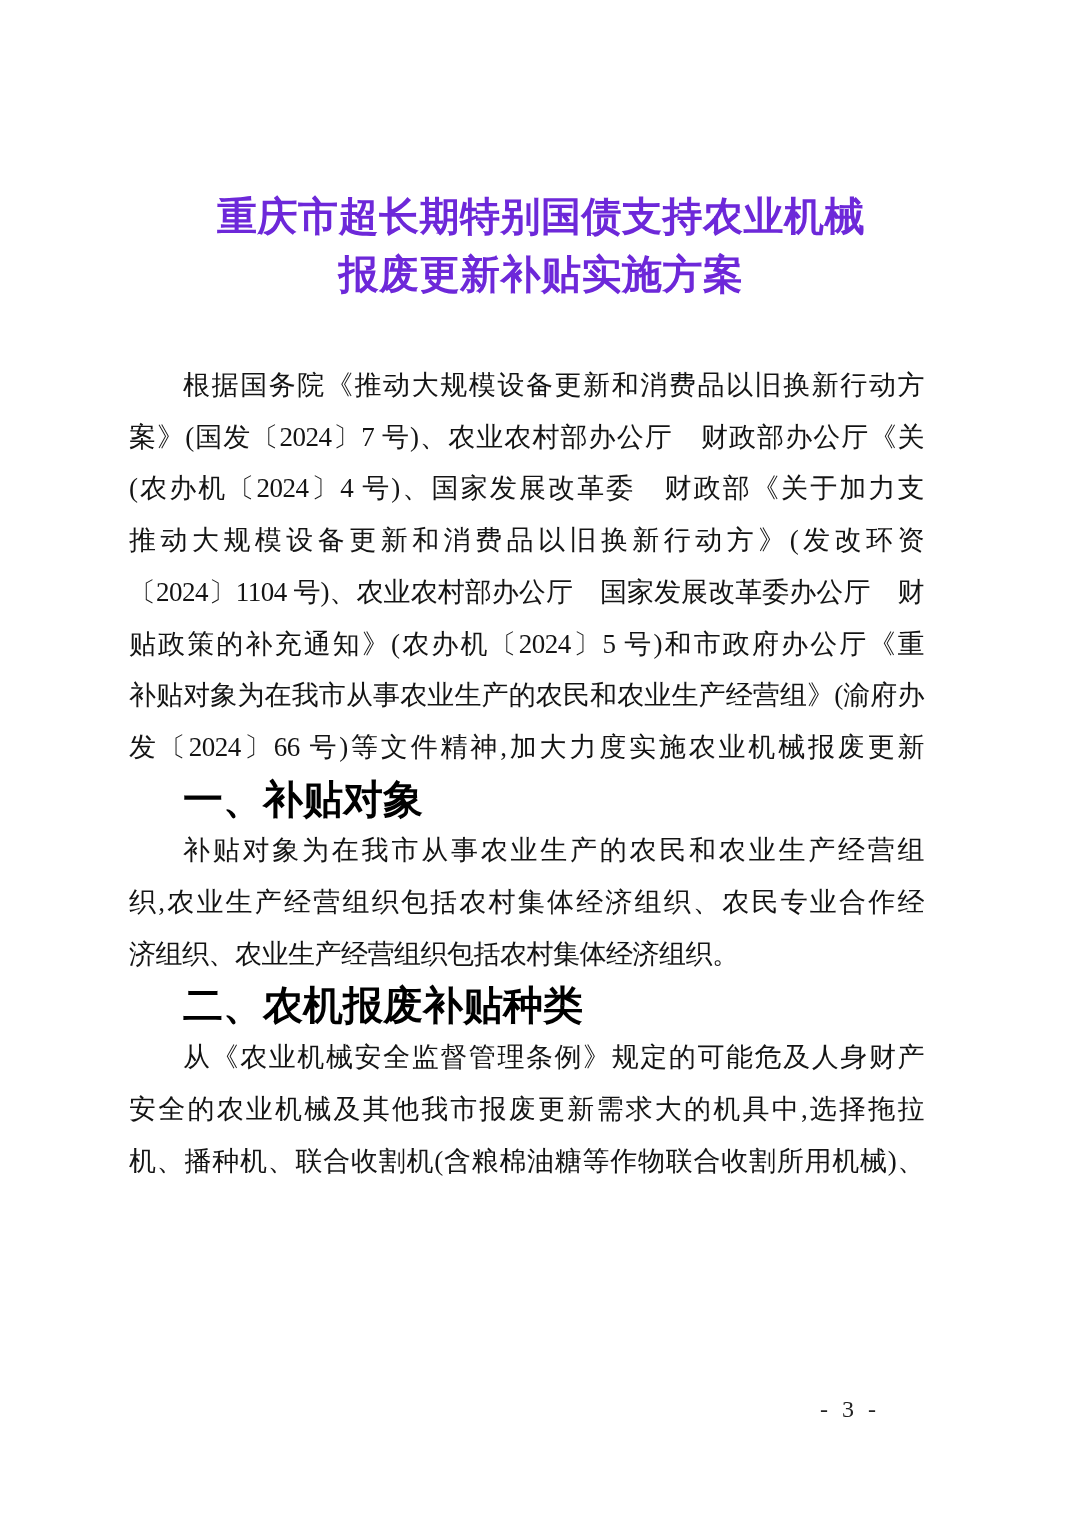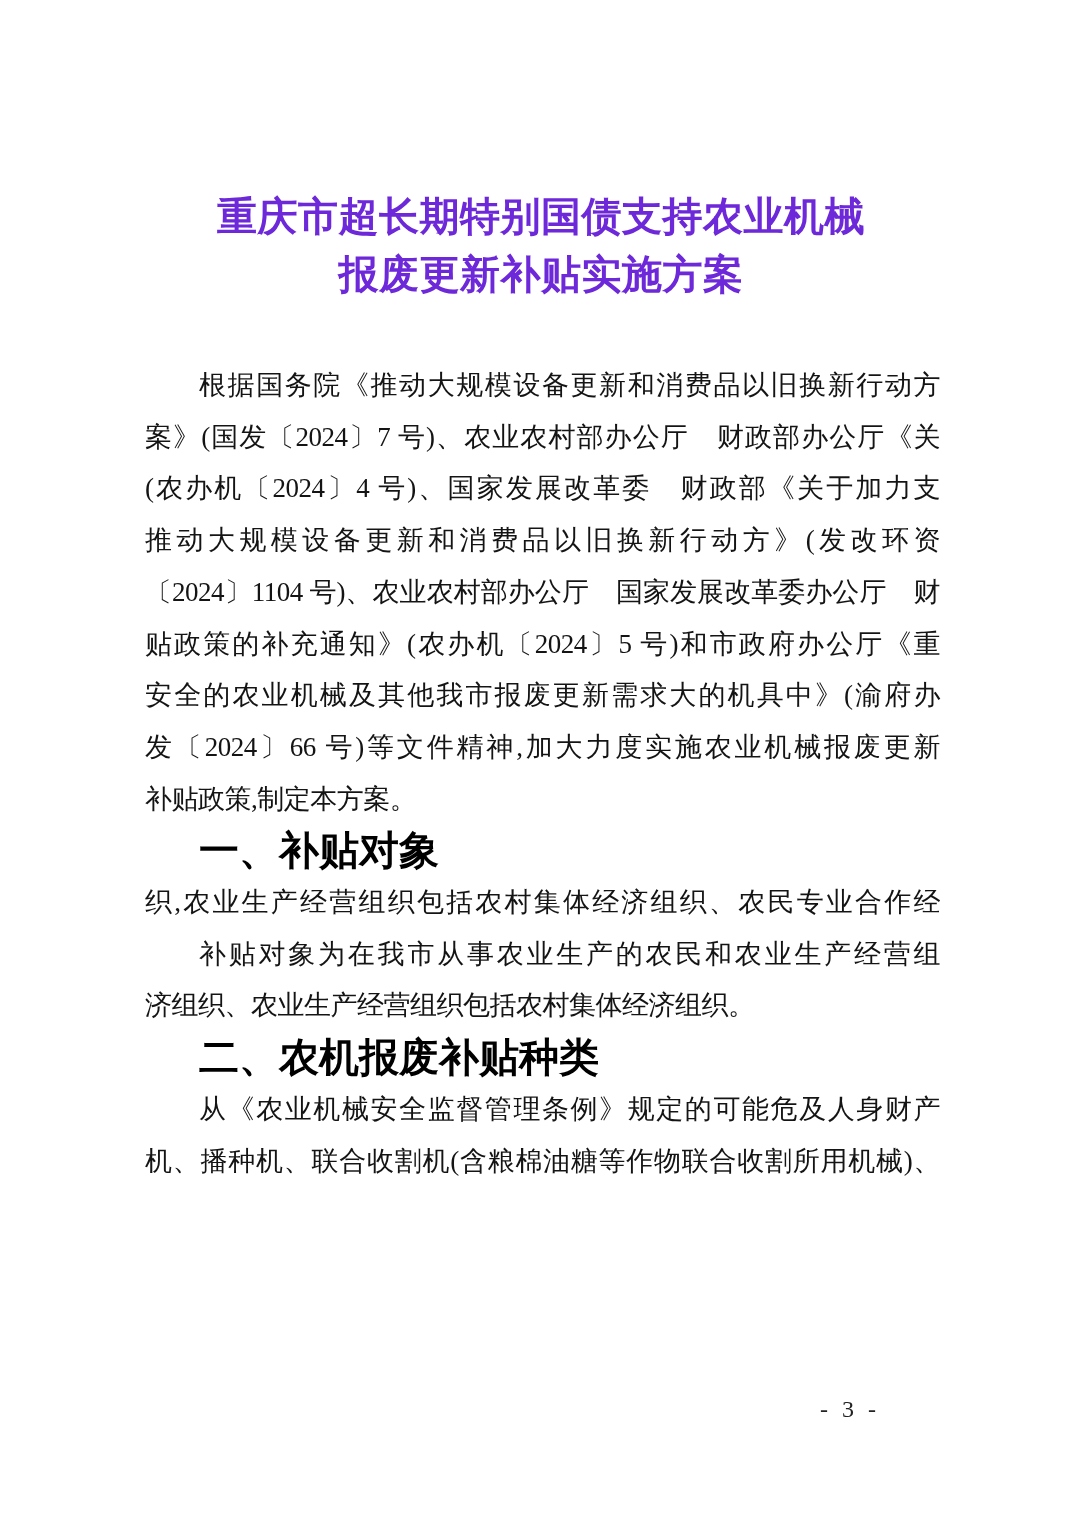--- a/index.html
+++ b/index.html
@@ -23,21 +23,21 @@
     line-height: 58px;
     font-weight: 700;
     color: #6d28d9;
     font-family: "Liberation Serif", serif;
     letter-spacing: 0.5px;
   }
   .doc-title .title-line { display: block; }
   .doc-body {
     position: absolute;
     top: 360px;
-    left: 145px;
+    left: 129px;
     width: 795px;
     font-size: 27px;
     line-height: 51.7px;
     color: #141414;
   }
   .line {
     letter-spacing: -0.5px;
     text-align: left;
   }
   .line.just {
@@ -72,31 +72,31 @@
     <span class="title-line">报废更新补贴实施方案</span>
   </h1>
 
   <div class="doc-body">
     <div class="line just indent">根据国务院《推动大规模设备更新和消费品以旧换新行动方</div>
     <div class="line just">案》(国发〔2024〕7 号)、农业农村部办公厅　财政部办公厅《关</div>
     <div class="line just">(农办机〔2024〕4 号)、国家发展改革委　财政部《关于加力支</div>
     <div class="line just">推动大规模设备更新和消费品以旧换新行动方》(发改环资</div>
     <div class="line just">〔2024〕1104 号)、农业农村部办公厅　国家发展改革委办公厅　财</div>
     <div class="line just">贴政策的补充通知》(农办机〔2024〕5 号)和市政府办公厅《重</div>
-    <div class="line just">安全的农业机械及其他我市报废更新需求大的机具中》(渝府办</div>
+    <div class="line just">补贴对象为在我市从事农业生产的农民和农业生产经营组》(渝府办</div>
     <div class="line just">发〔2024〕66 号)等文件精神,加大力度实施农业机械报废更新</div>
-    <div class="line">补贴政策,制定本方案。</div>
 
     <div class="line heading indent">一、补贴对象</div>
 
+    <div class="line just indent">补贴对象为在我市从事农业生产的农民和农业生产经营组</div>
     <div class="line just">织,农业生产经营组织包括农村集体经济组织、农民专业合作经</div>
-    <div class="line just indent">补贴对象为在我市从事农业生产的农民和农业生产经营组</div>
     <div class="line">济组织、农业生产经营组织包括农村集体经济组织。</div>
 
     <div class="line heading indent">二、农机报废补贴种类</div>
 
     <div class="line just indent">从《农业机械安全监督管理条例》规定的可能危及人身财产</div>
+    <div class="line just">安全的农业机械及其他我市报废更新需求大的机具中,选择拖拉</div>
     <div class="line just">机、播种机、联合收割机(含粮棉油糖等作物联合收割所用机械)、</div>
   </div>
 
   <div class="page-number">- 3 -</div>
 
 </div>
 
 </body></html>

